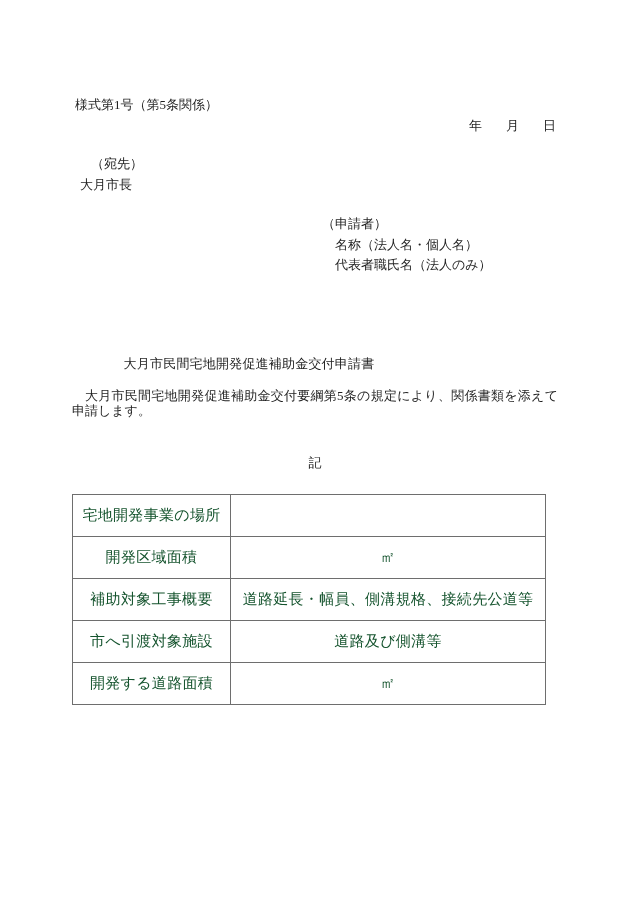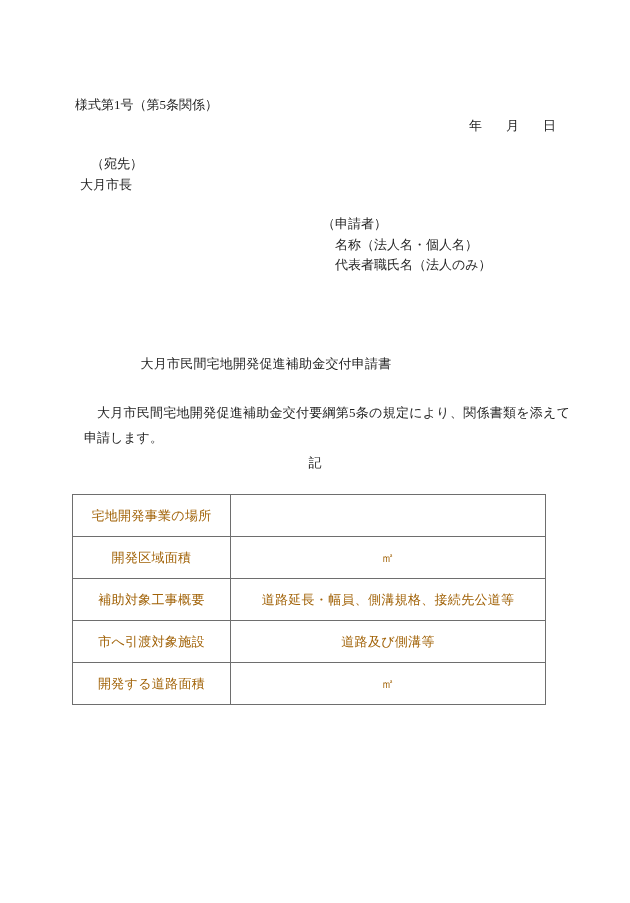--- a/index.html
+++ b/index.html
@@ -37,51 +37,50 @@
     line-height: 20.6px;
   }
   .applicant-block .field { padding-left: 13px; }
 
   .doc-title {
     left: 0;
     top: 355px;
     width: 498px;
     text-align: center;
     letter-spacing: 0.2px;
-    margin-left: 17px;
   }
 
   .body-text {
     position: absolute;
     left: 72px;
     top: 388px;
     width: 486px;
-    margin: 12px;
-    line-height: 25px;
+    margin: 0;
+    line-height: 15px;
     text-align: justify;
     text-indent: 13px;
     white-space: normal;
   }
 
   .record-marker {
     left: 0;
     top: 454px;
     width: 630px;
     text-align: center;
   }
 
   table.app-table {
     position: absolute;
     left: 72px;
     top: 494px;
     width: 473px;
     border-collapse: collapse;
     table-layout: fixed;
-    font-size: 13px;
-    color: #a16207;
+    font-size: 15px;
+    color: #14532d;
   }
   table.app-table td {
     border: 1px solid #6e6e6e;
     height: 41px;
     text-align: center;
     vertical-align: middle;
     padding: 0 4px;
     letter-spacing: 0.3px;
   }
   table.app-table col.c-label { width: 158px; }

